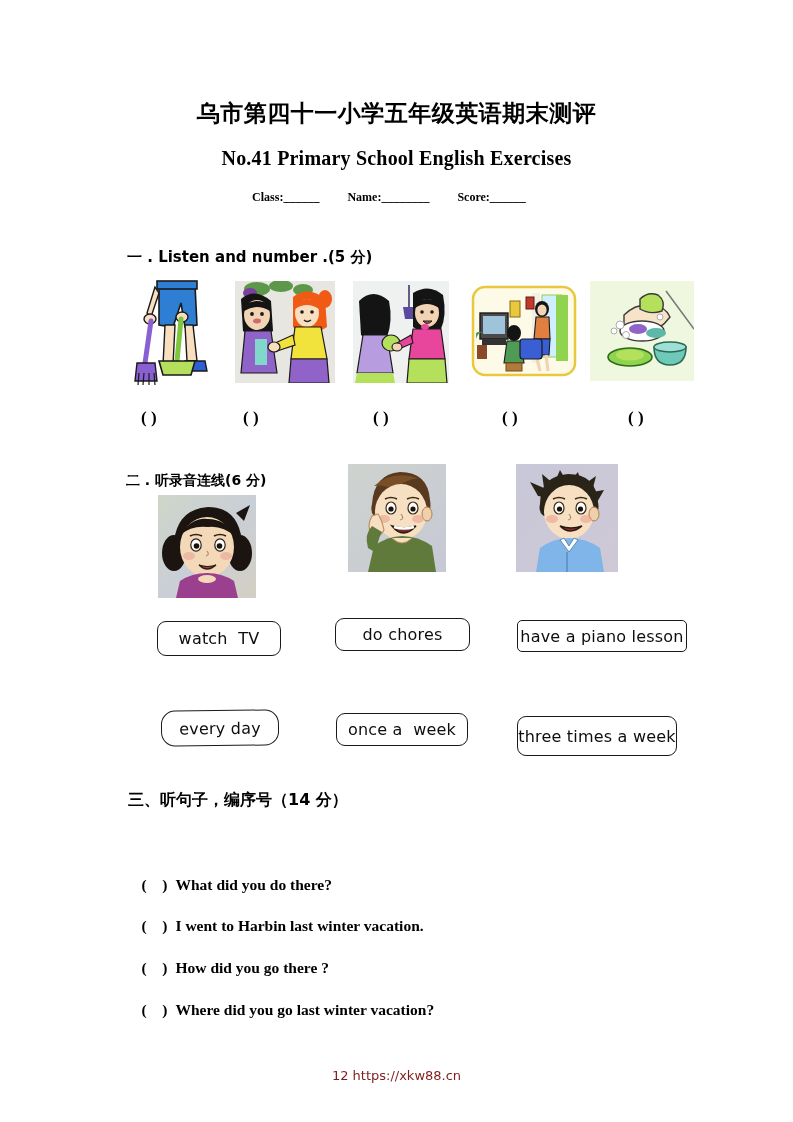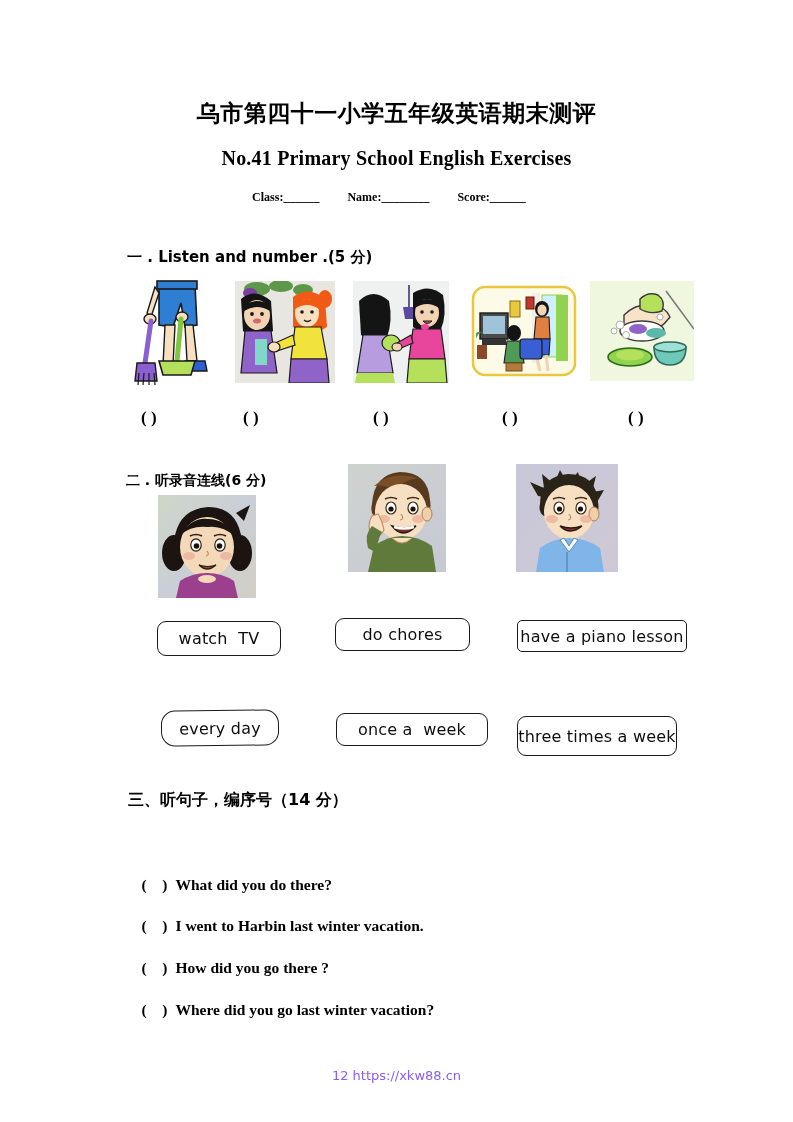--- a/index.html
+++ b/index.html
@@ -131,21 +131,21 @@
 
   
   .footer {
     position: absolute;
     left: 0;
     top: 1068px;
     width: 793px;
     text-align: center;
     font-family: "DejaVu Sans", sans-serif;
     font-size: 13px;
-    color: #8b5cf6;
+    color: #7f1d1d;
   }
 </style>
 </head>
 <body>
 
 <div class="page">
 
   <div class="title-cn">乌市第四十一小学五年级英语期末测评</div>
   <div class="title-en">No.41 Primary School English Exercises</div>
   <div class="info-line">
@@ -438,21 +438,21 @@
       <path d="M44 76 L53 88 L62 76 L58 74 L53 82 L48 74 Z" fill="#ffffff" stroke="#5a8ab8" stroke-width="1"></path>
       <path d="M51 88 L51 108" stroke="#5a8ab8" stroke-width="1.4"></path>
     </svg>
   </div>
 
   <div class="labelbox" style="left:157px; top:621px; width:124px; height:35px;">watch  TV</div>
   <div class="labelbox" style="left:335px; top:618px; width:135px; height:33px;">do chores</div>
   <div class="labelbox tight" style="left:517px; top:620px; width:170px; height:32px;">have a piano lesson</div>
 
   <div class="labelbox skew" style="left:161px; top:710px; width:118px; height:36px;">every day</div>
-  <div class="labelbox" style="left:336px; top:713px; width:152px; height:33px;">once a  week</div>
+  <div class="labelbox" style="left:336px; top:713px; width:132px; height:33px;">once a  week</div>
   <div class="labelbox" style="left:517px; top:716px; width:160px; height:40px;">three times a week</div>
 
   <div class="sec-heading" id="sec3">
     <span class="cjk">三、听句子，编序号（14 分）</span>
   </div>
 
   <div class="sent-row" style="top:899px;">
     <span class="brackets">(    )</span><span>I went to Harbin last winter vacation.</span>
   </div>
   <div class="sent-row" style="top:858px;">

